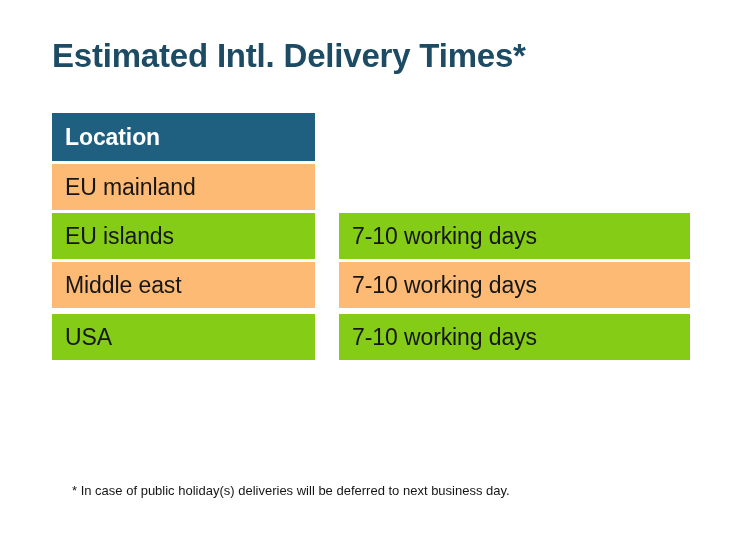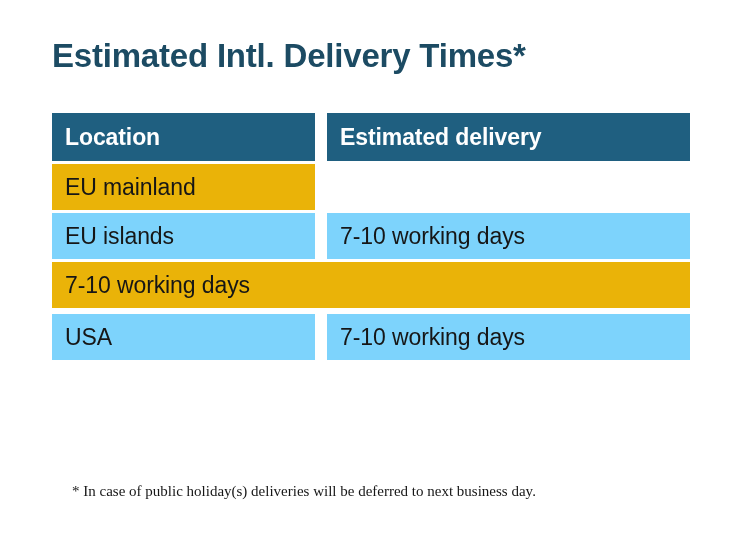--- a/index.html
+++ b/index.html
@@ -41,21 +41,21 @@
   .table {
     position: absolute;
     left: 52px;
     top: 113px;
     width: 638px;
   }
 
   .row {
     display: flex;
     width: 100%;
-    column-gap: 12px;
+    column-gap: 24px;
     margin-bottom: 3px;
   }
   .row:last-child {
     margin-bottom: 0;
   }
 
   .cell {
     box-sizing: border-box;
     display: flex;
     align-items: center;
@@ -85,63 +85,62 @@
 
   
   .row-body .cell {
     color: #161616;
     font-size: 23px;
     font-weight: 400;
     letter-spacing: -0.1px;
     height: 46px;
   }
   .row-body.band-dark .cell {
-    background: #eab308;
+    background: #fdba74;
   }
   .row-body.band-light .cell {
-    background: #7dd3fc;
+    background: #84cc16;
   }
 
   
   .footnote {
     position: absolute;
     left: 72px;
     top: 481px;
-    font-size: 15px;
+    font-size: 13px;
     line-height: 20px;
     font-weight: 400;
     color: #161616;
     white-space: nowrap;
-    font-family: Liberation Serif, serif;
   }
 </style>
 </head>
 <body>
 
 <div class="page">
 
   <div class="page-title">Estimated Intl. Delivery Times*</div>
 
   <div class="table">
 
     <div class="row row-header">
       <div class="cell col-location">Location</div>
-      <div class="cell col-delivery">Estimated delivery</div>
     </div>
 
     <div class="row row-body band-dark">
       <div class="cell col-location">EU mainland</div>
     </div>
 
     <div class="row row-body band-light">
       <div class="cell col-location">EU islands</div>
       <div class="cell col-delivery">7-10 working days</div>
     </div>
 
     <div class="row row-body band-dark">
+      <div class="cell col-location">Middle east</div>
       <div class="cell col-delivery">7-10 working days</div>
     </div>
 
     <div class="row row-body band-light">
     </div>
 
 
     <div class="row row-body band-light">
       <div class="cell col-location">USA</div>
       <div class="cell col-delivery">7-10 working days</div>

